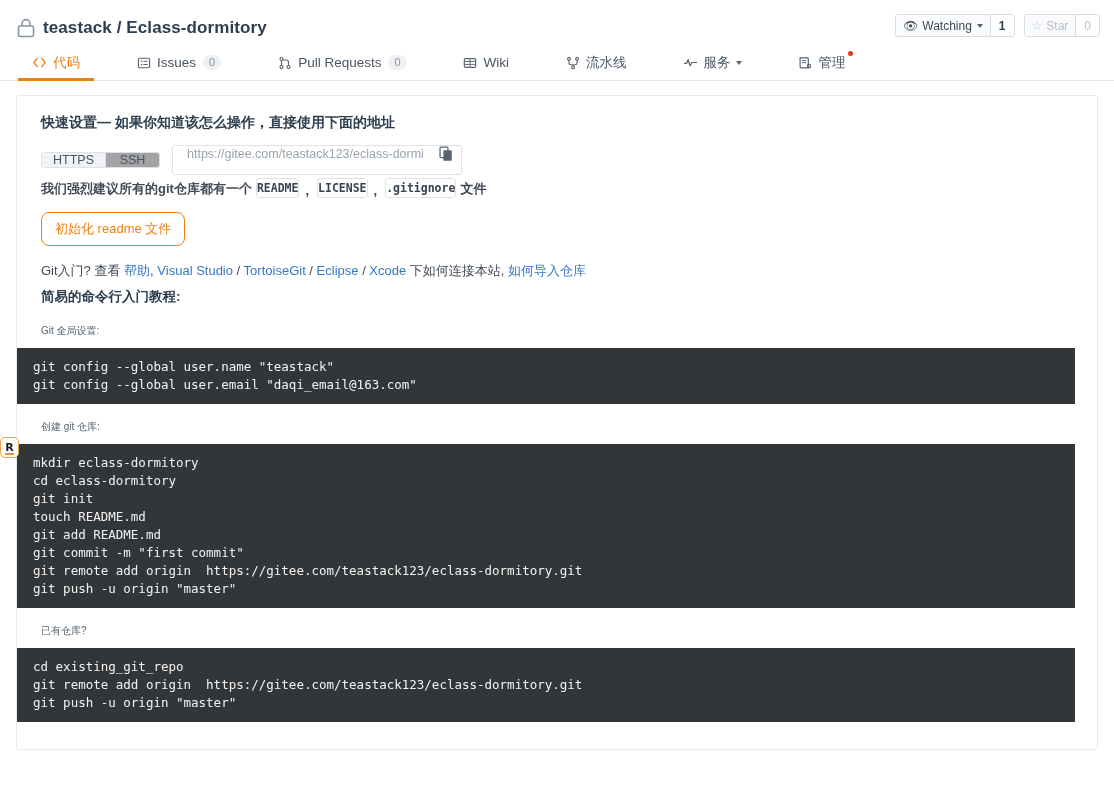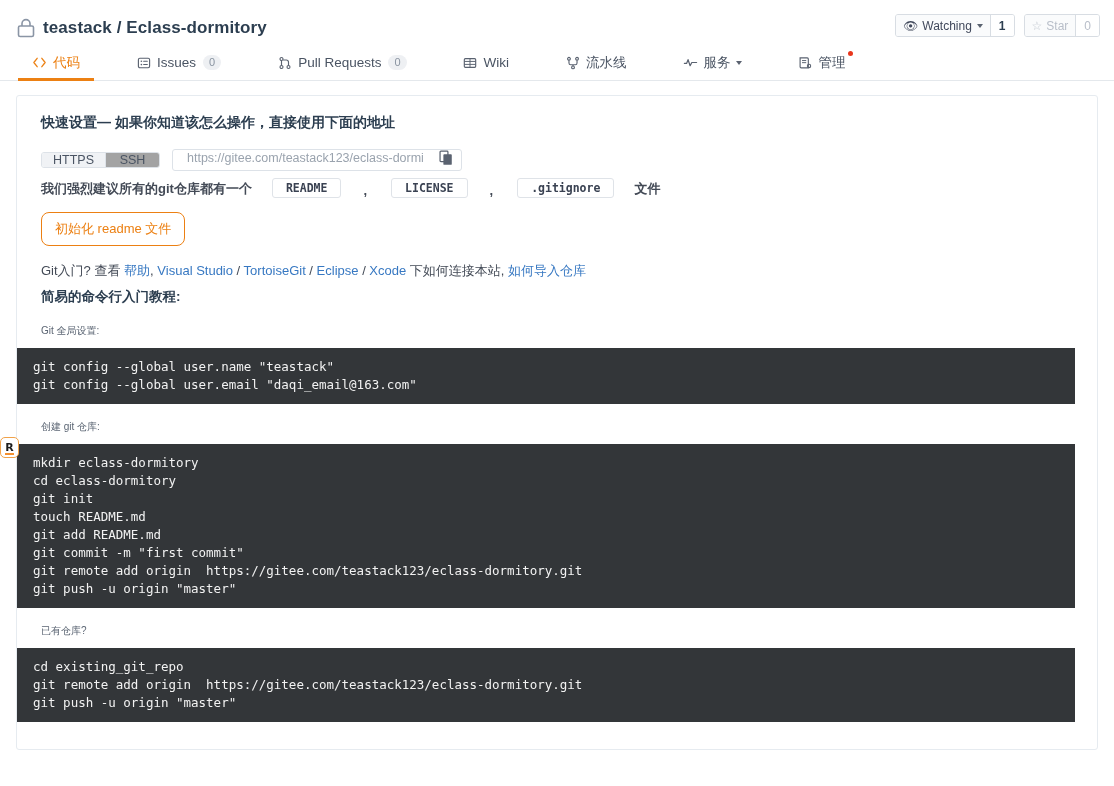--- a/index.html
+++ b/index.html
@@ -162,21 +162,21 @@
     background: #a3a3a3;
     cursor: pointer;
   }
   .proto.selected { background: #f0f2f5; }
   .proto + .proto { border-left: 1px solid #dde2e8; }
   .url-box {
     display: flex; align-items: center;
     margin-left: 12px;
     border: 1px solid #dde2e8;
     border-radius: 3px;
-    padding: 0 8px 4px 12px;
+    padding: 0 8px 12px 12px;
     width: 290px;
     background: #fff;
   }
   .url-text {
     flex: 1;
     font-size: 12.5px;
     color: #9aa3ae;
     white-space: nowrap;
     overflow: hidden;
     border: none;
@@ -194,24 +194,24 @@
     align-items: flex-end;
     flex-wrap: wrap;
     font-weight: bold;
   }
   .hint-line .sep { margin: 0 4px 0 2px; }
   code.inline {
     font-family: "DejaVu Sans Mono", "Liberation Mono", monospace;
     font-size: 11.5px;
     border: 1px solid #dfe3e8;
     border-radius: 3px;
-    padding: 2px 13px;
+    padding: 2px 0;
     color: #3a4252;
     background: #fff;
-    margin: 0 20px;
+    margin: 0 4px;
   }
 
   .readme-btn {
     display: inline-block;
     border: 1px solid #ec8013;
     color: #ec8013;
     background: #fff;
     border-radius: 8px;
     font-size: 13px;
     padding: 7px 13px;

